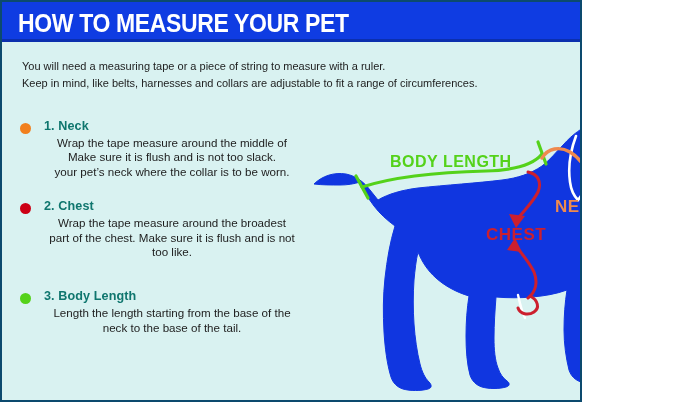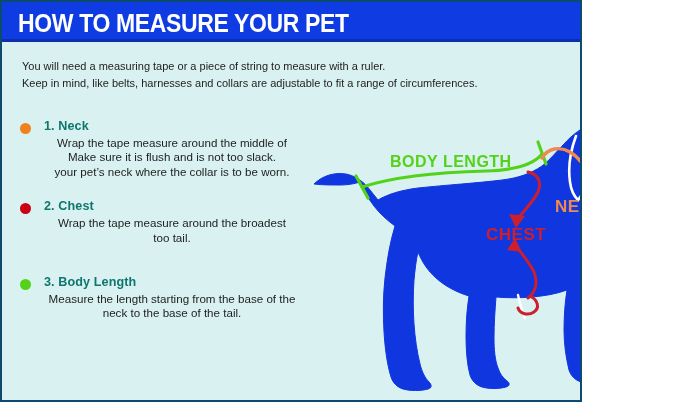--- a/index.html
+++ b/index.html
@@ -121,29 +121,30 @@
         <div>Make sure it is flush and is not too slack.</div>
         <div>your pet’s neck where the collar is to be worn.</div>
       </div>
     </div>
 
     <div class="step" style="margin-bottom:30px">
       <span class="step-bullet" style="background:#cc0015"></span>
       <div class="step-title">2. Chest</div>
       <div class="step-body">
         <div>Wrap the tape measure around the broadest</div>
-        <div>too tail.</div>
+        <div>part of the chest. Make sure it is flush and is not</div>
+        <div>too like.</div>
       </div>
     </div>
 
     <div class="step">
       <span class="step-bullet" style="background:#54d21a"></span>
       <div class="step-title">3. Body Length</div>
       <div class="step-body">
-        <div>Measure the length starting from the base of the</div>
+        <div>Length the length starting from the base of the</div>
         <div>neck to the base of the tail.</div>
       </div>
     </div>
 
   </div>
 
   <div class="diagram">
     <svg width="384" height="302" viewBox="0 0 384 302" xmlns="http://www.w3.org/2000/svg">
 
       <g>

